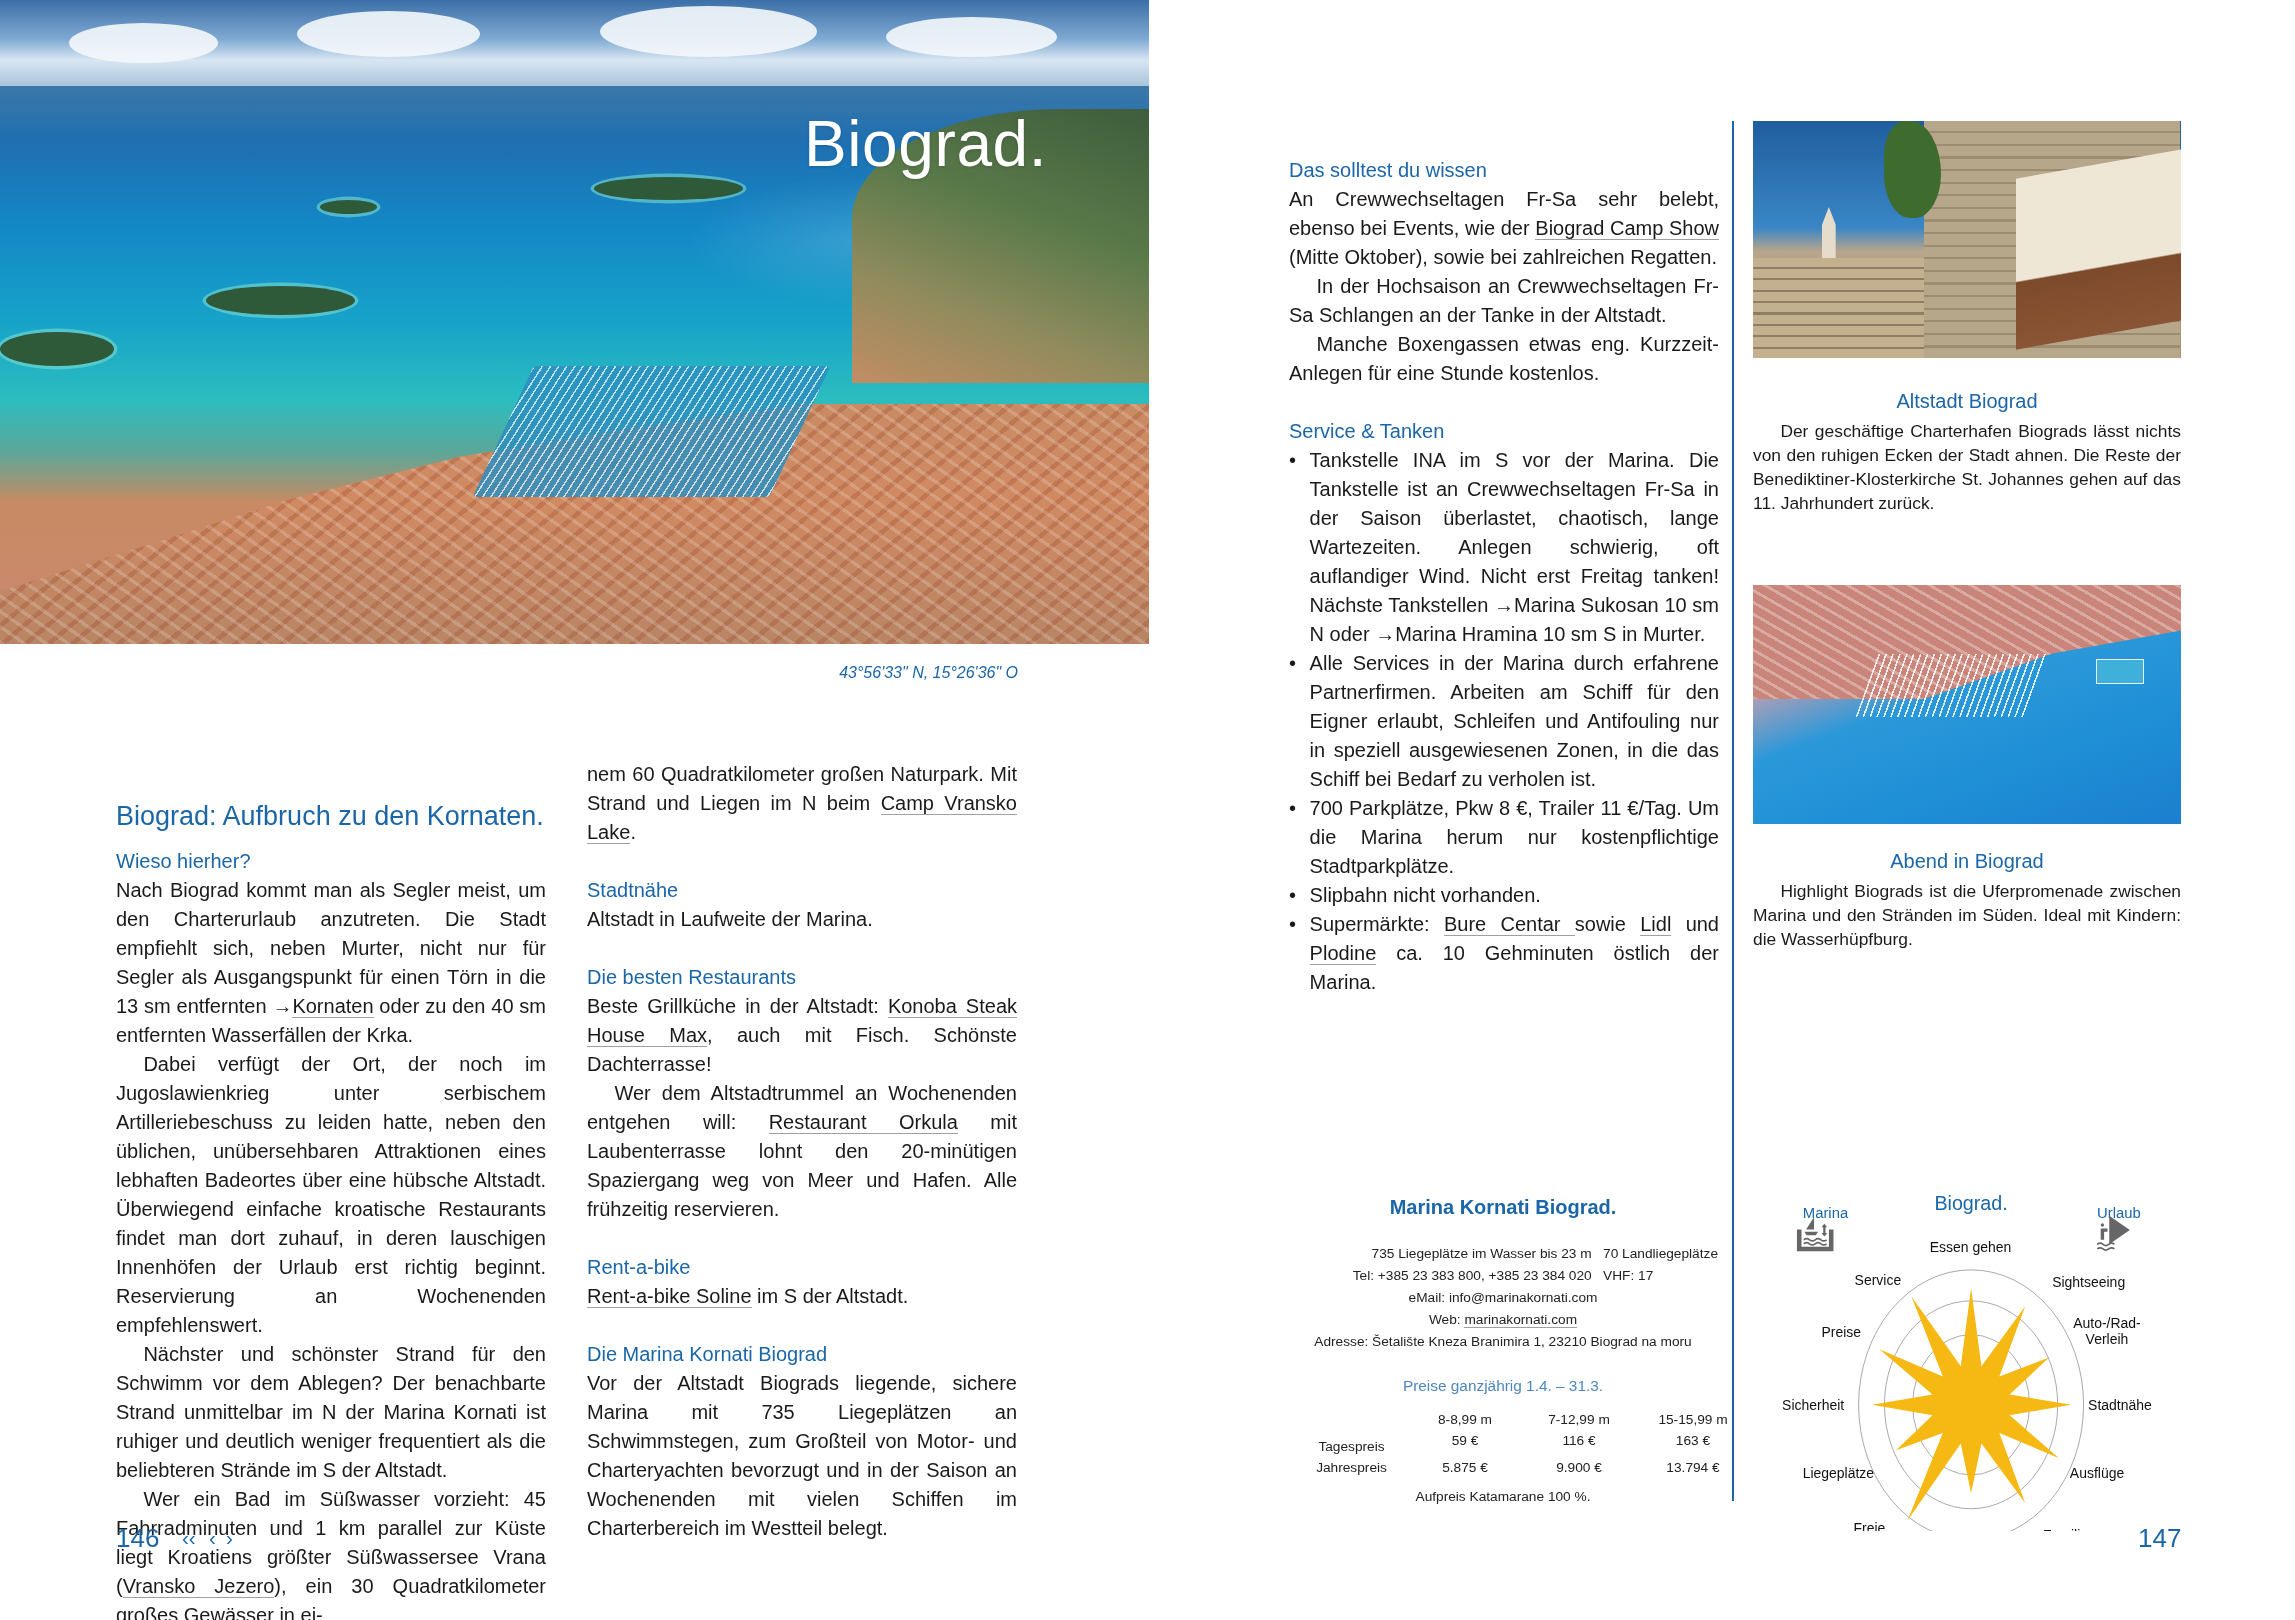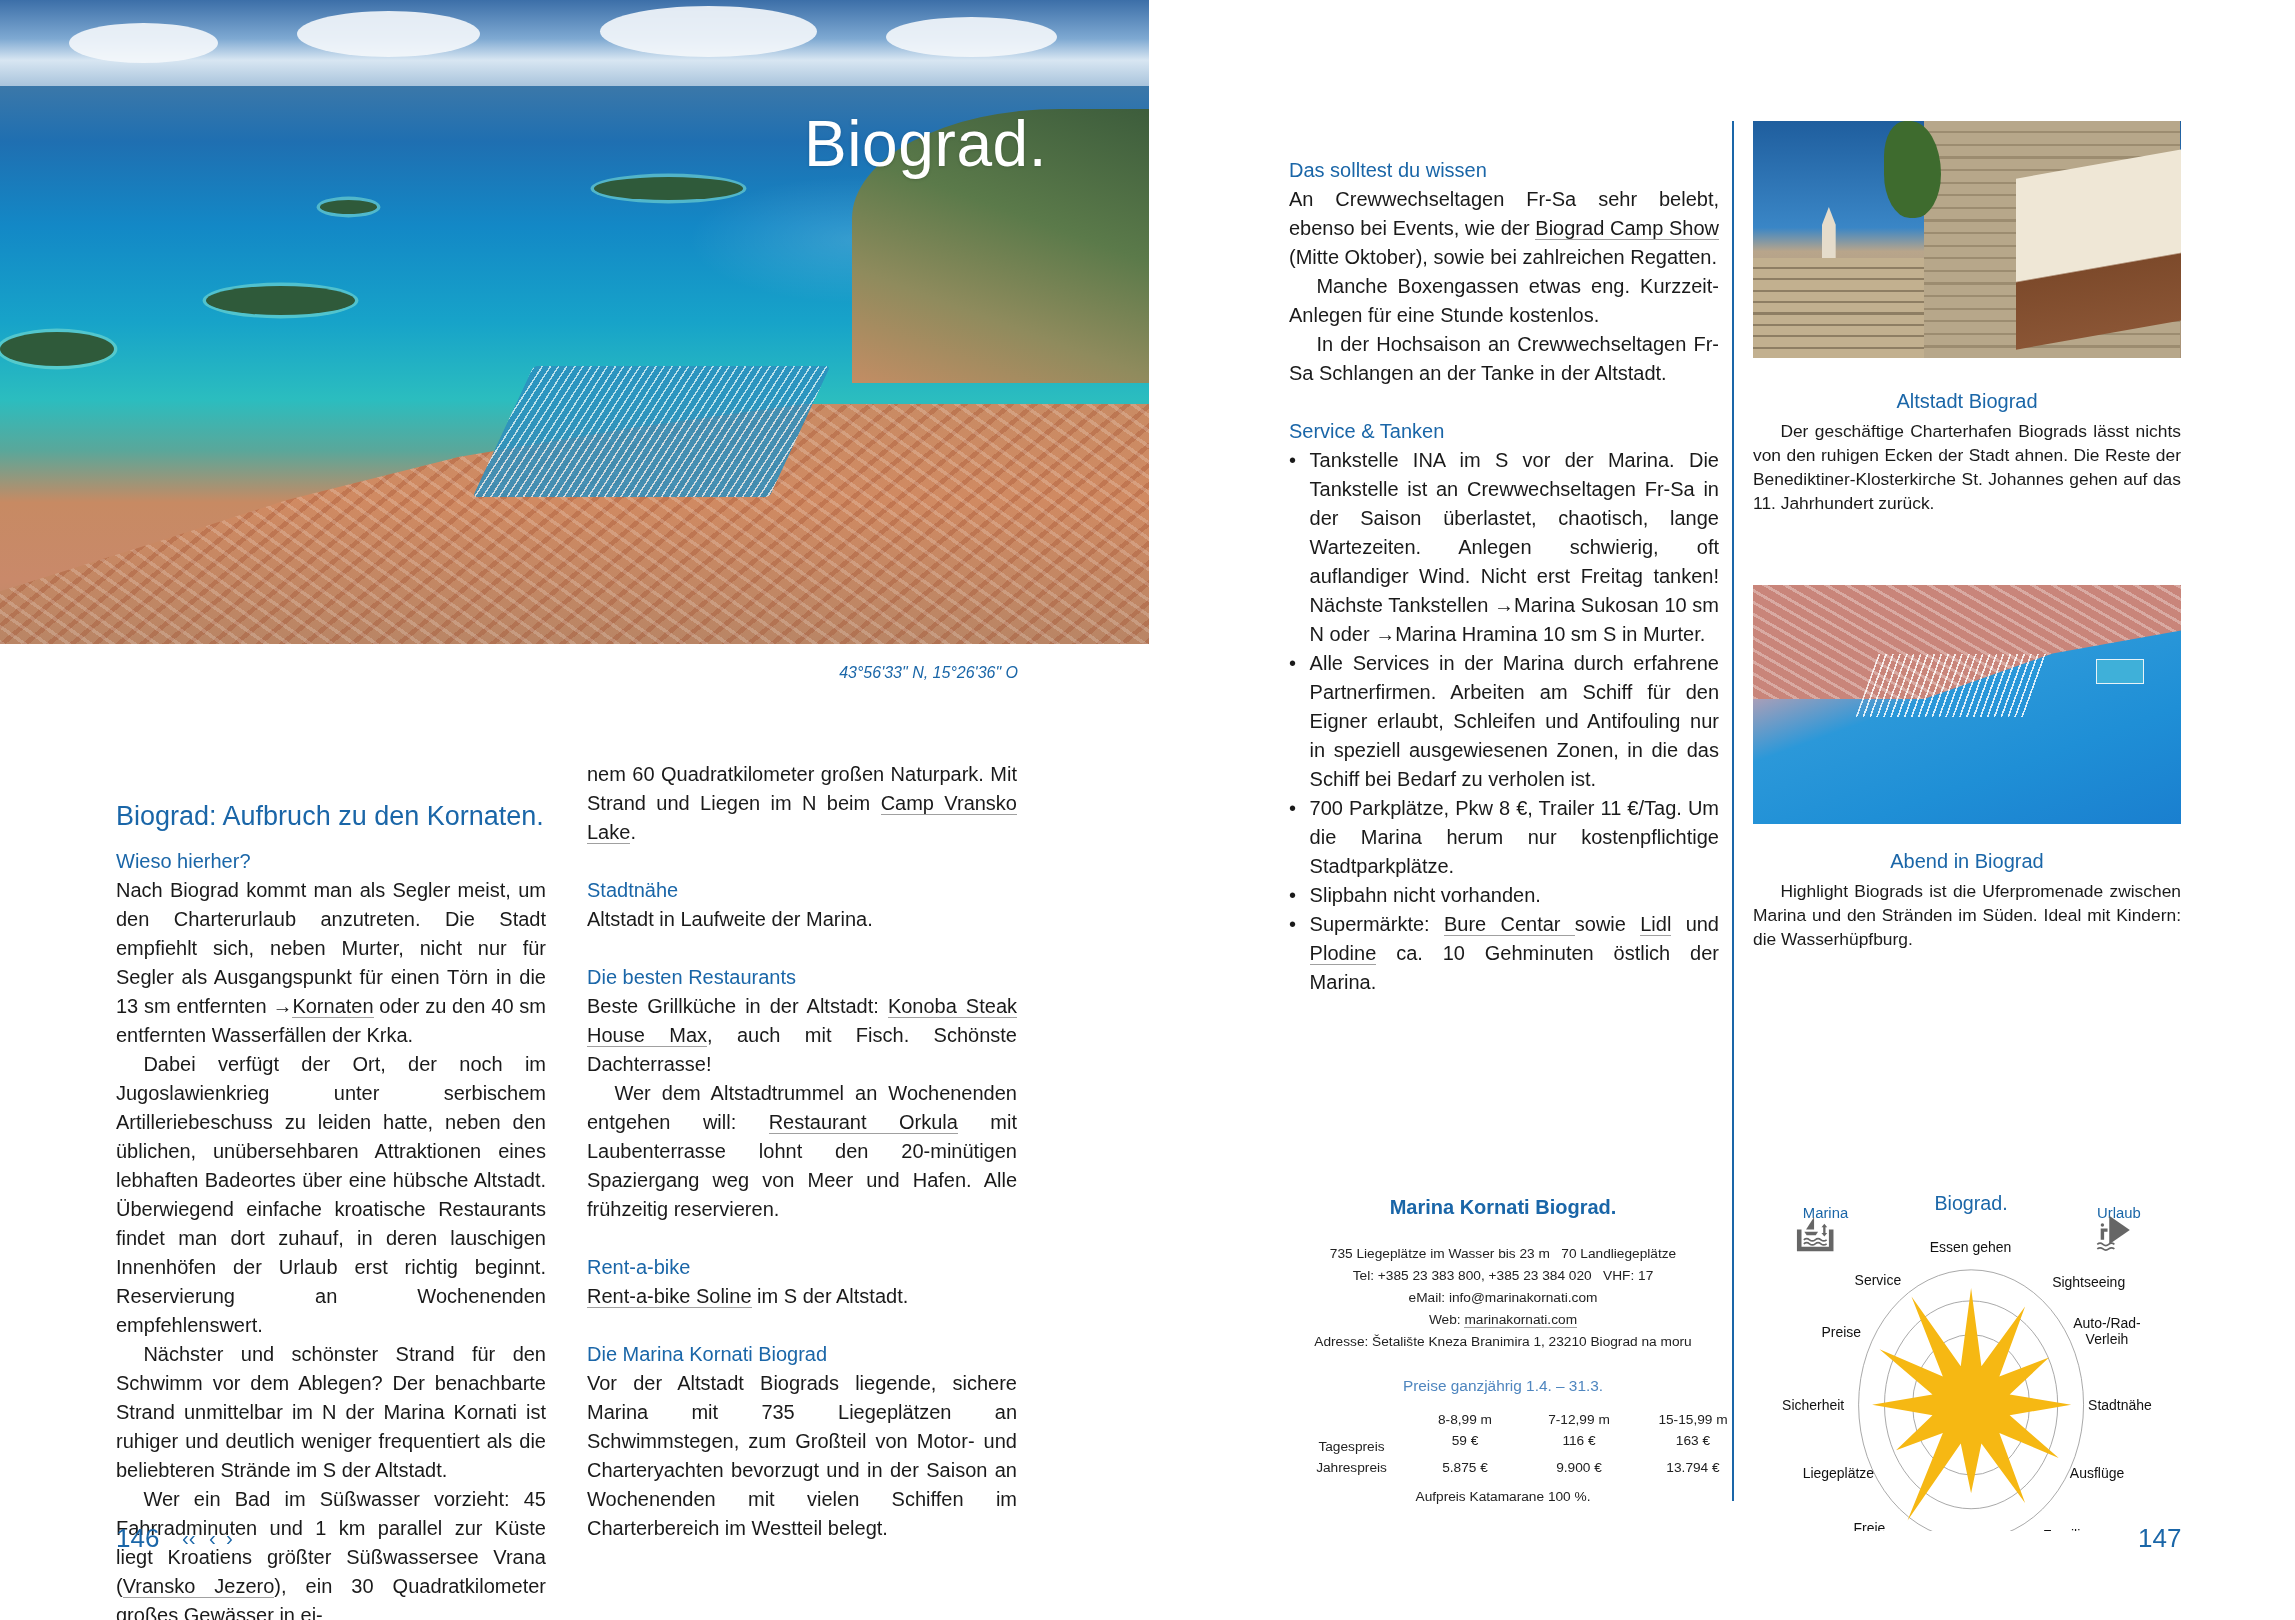--- a/index.html
+++ b/index.html
@@ -141,37 +141,37 @@
 
 <div class="abs pageno" style="left:116px; top:1523px;">146</div>
 <div class="abs nav" style="left:182px; top:1526px;">‹‹</div>
 <div class="abs nav" style="left:209px; top:1526px;">‹</div>
 <div class="abs nav" style="left:226px; top:1526px;">›</div>
 
 <div class="col" style="left:1289px; top:127px;">
   <div class="gap"></div>
   <h3>Das solltest du wissen</h3>
   <p><span>An Crewwechseltagen Fr-Sa sehr belebt, ebenso bei Events, wie der </span><u>Biograd Camp Show</u><span> (Mitte Oktober), sowie bei zahlreichen Regatten.</span></p>
+  <p class="ind">In der Hochsaison an Crewwechseltagen Fr-Sa Schlangen an der Tanke in der Altstadt.</p>
   <p class="ind">Manche Boxengassen etwas eng. Kurzzeit-Anlegen für eine Stunde kostenlos.</p>
-  <p class="ind">In der Hochsaison an Crewwechseltagen Fr-Sa Schlangen an der Tanke in der Altstadt.</p>
   <div class="gap"></div>
   <h3>Service &amp; Tanken</h3>
   <ul>
     <li>Tankstelle INA im S vor der Marina. Die Tankstelle ist an Crewwechseltagen Fr-Sa in der Saison überlastet, chaotisch, lange Wartezeiten. Anlegen schwierig, oft auflandiger Wind. Nicht erst Freitag tanken! Nächste Tankstellen →Marina Sukosan 10 sm N oder →Marina Hramina 10 sm S in Murter.</li>
     <li>Alle Services in der Marina durch erfahrene Partnerfirmen. Arbeiten am Schiff für den Eigner erlaubt, Schleifen und Antifouling nur in speziell ausgewiesenen Zonen, in die das Schiff bei Bedarf zu verholen ist.</li>
     <li>700 Parkplätze, Pkw 8 €, Trailer 11 €/Tag. Um die Marina herum nur kostenpflichtige Stadtparkplätze.</li>
     <li>Slipbahn nicht vorhanden.</li>
     <li><span>Supermärkte: </span><u>Bure Centar </u><span>sowie </span><u>Lidl</u><span> und </span><u>Plodine</u><span> ca. 10 Gehminuten östlich der Marina.</span></li>
   </ul>
 </div>
 
 <div class="abs info">
   <div class="title">Marina Kornati Biograd.</div>
   <div class="lines">
-    <div style="white-space:pre;">735 Liegeplätze im Wasser bis 23 m   70 Landliegeplätze</div>
+    <div style="white-space:pre;text-align:right;">735 Liegeplätze im Wasser bis 23 m   70 Landliegeplätze</div>
     <div style="white-space:pre;">Tel: +385 23 383 800, +385 23 384 020   VHF: 17</div>
     <div>eMail: info@marinakornati.com</div>
     <div><span>Web: </span><span class="u">marinakornati.com</span></div>
     <div>Adresse: Šetalište Kneza Branimira 1, 23210 Biograd na moru</div>
   </div>
   <div class="prices-title">Preise ganzjährig 1.4. – 31.3.</div>
 </div>
 
 <table class="price-table">
   <tbody>

